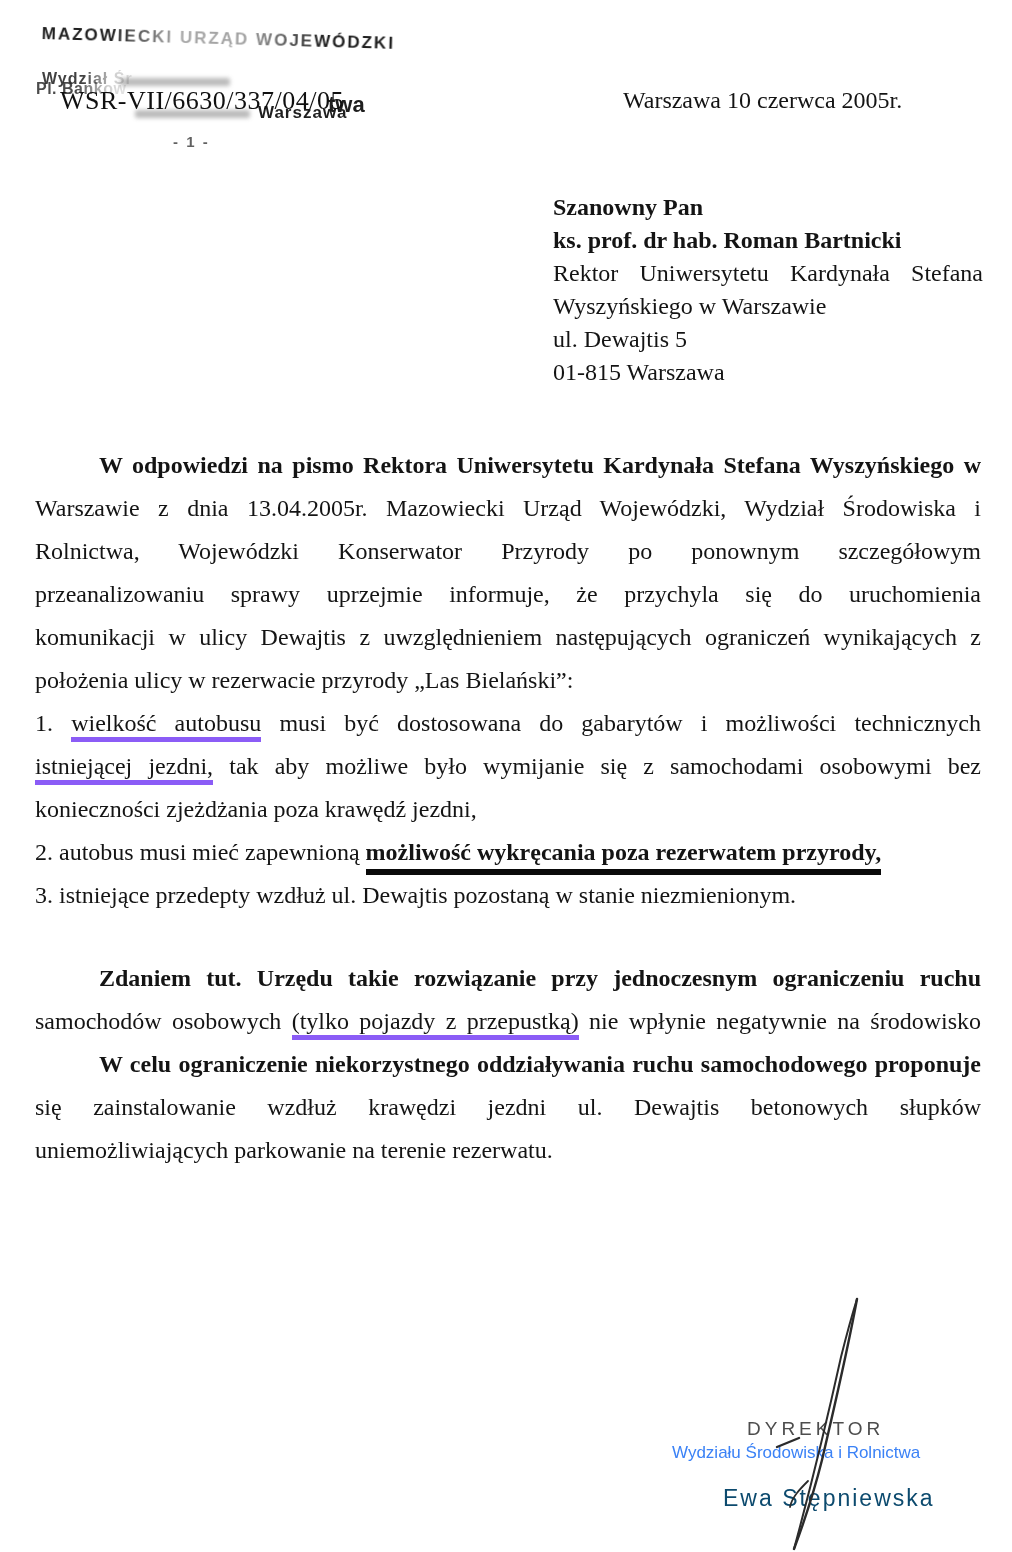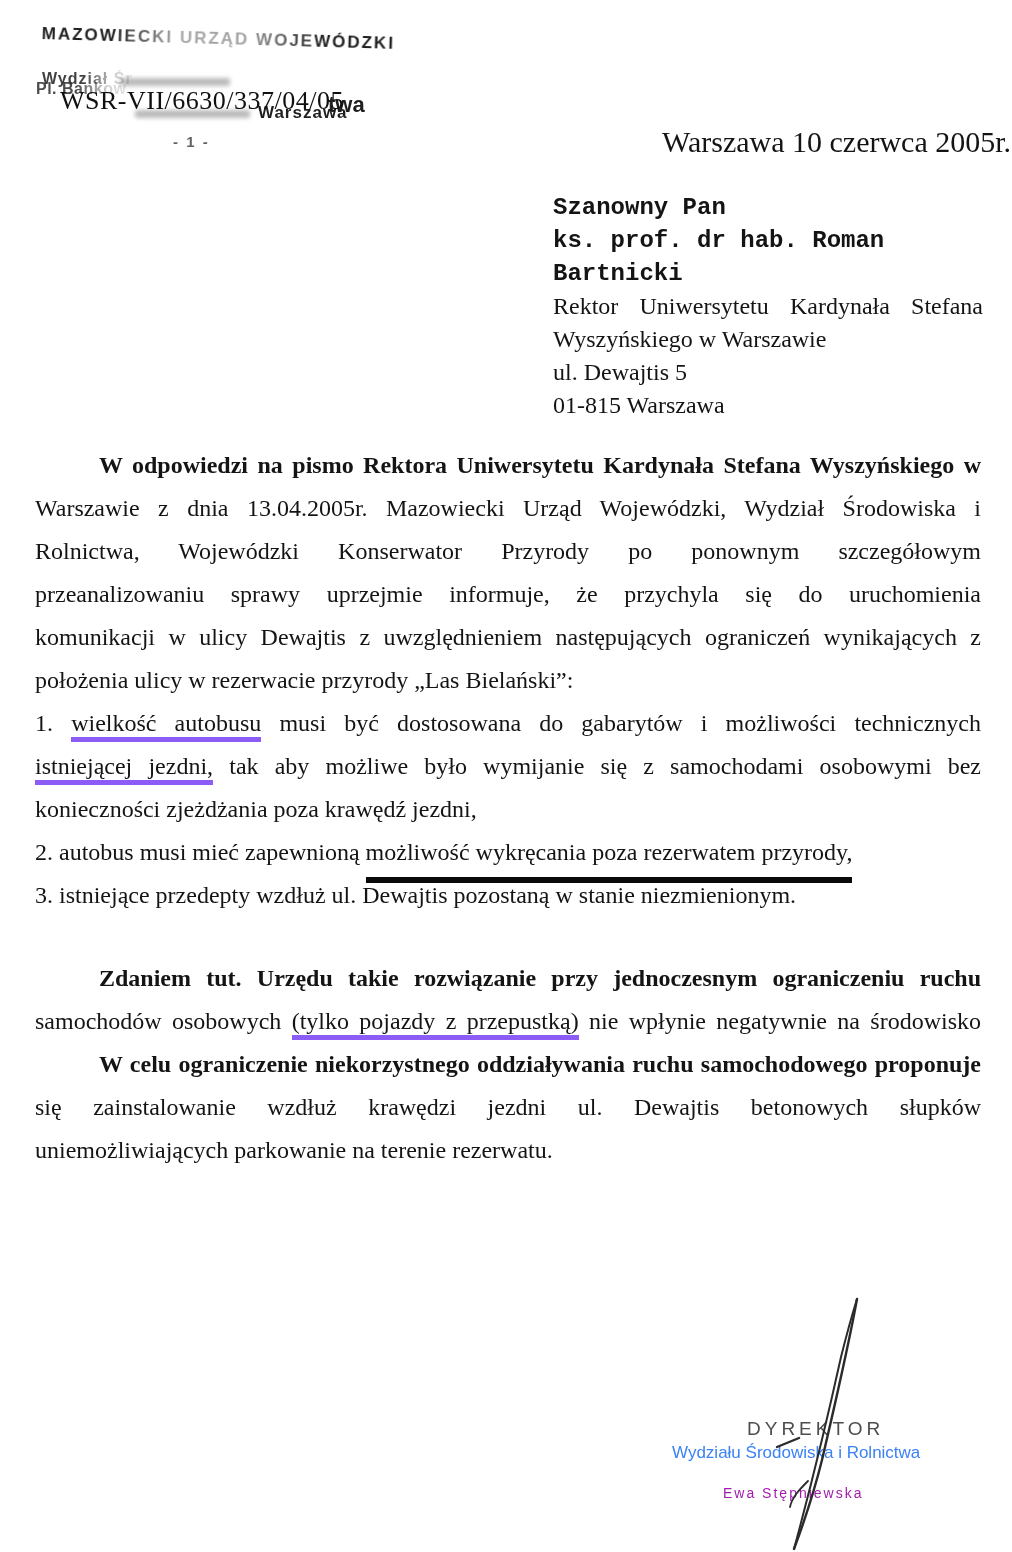--- a/index.html
+++ b/index.html
@@ -34,41 +34,41 @@
   .s3b{left:258px;top:103px;font-size:17px;letter-spacing:1px;z-index:1;}
   .s4{left:173px;top:133px;font-size:15px;opacity:.7;letter-spacing:2px;}
   .smudge{position:absolute;background:rgba(45,45,45,.32);filter:blur(2.2px);border-radius:2px;}
   .ref{
     left:60px;top:86px;font-size:26px;letter-spacing:.5px;
     color:#101010;z-index:2;white-space:nowrap;
   }
   .ref-suffix{left:328px;top:92px;font-size:22px;z-index:1;text-align:center;}
 
   
-  .date{left:662px;top:87px;font-size:30px;white-space:nowrap;margin-top:38px;}
+  .date{left:623px;top:87px;font-size:24px;white-space:nowrap;}
 
   
   .recipient{left:553px;top:191px;width:430px;font-size:24px;line-height:33px;}
-  .r-bold{font-weight:bold;font-family:Liberation Mono, monospace;}
+  .r-bold{font-weight:bold;}
   .jfull{text-align:justify;text-align-last:justify;}
 
   
   .bodytext{left:35px;top:444px;width:946px;font-size:24px;line-height:43px;}
   .ln{min-height:43px;}
   .j{text-align:justify;text-align-last:justify;}
   .ind{text-indent:64px;font-weight:bold;}
   .gap{height:40px;}
   .u5{border-bottom:5px solid #8b5cf6;padding-bottom:1px;}
-  .u6{border-bottom:6px solid #0a0a0a;padding-bottom:12px;}
+  .u6{border-bottom:6px solid #0a0a0a;padding-bottom:4px;font-weight:bold;}
 
   
   .sig-txt{font-family:Liberation Sans, sans-serif;white-space:nowrap;margin-top:28px;}
   .sig-title{left:747px;top:1390px;font-size:19px;letter-spacing:4px;color:#4d4d4d;filter:blur(.5px);}
   .sig-dept{left:672px;top:1415px;font-size:17px;color:#3b82f6;filter:blur(.4px);}
-  .sig-name{left:723px;top:1457px;font-size:14px;letter-spacing:2px;color:#a21caf;filter:blur(.55px);}
+  .sig-name{left:723px;top:1457px;font-size:23px;letter-spacing:2px;color:#0c4a6e;filter:blur(.55px);}
   .sig-svg{left:640px;top:1285px;z-index:3;}
 </style>
 </head>
 <body>
 
 <div>
   <div class="abs stamp-txt stamp-fade s1">MAZOWIECKI URZĄD WOJEWÓDZKI</div>
   <div class="abs stamp-txt stamp-fade2 s2">Wydział Śr</div>
   <div class="abs stamp-txt stamp-fade2 s3">Pl. Bankow</div>
   <div class="abs stamp-txt s3b">Warszawa</div>

